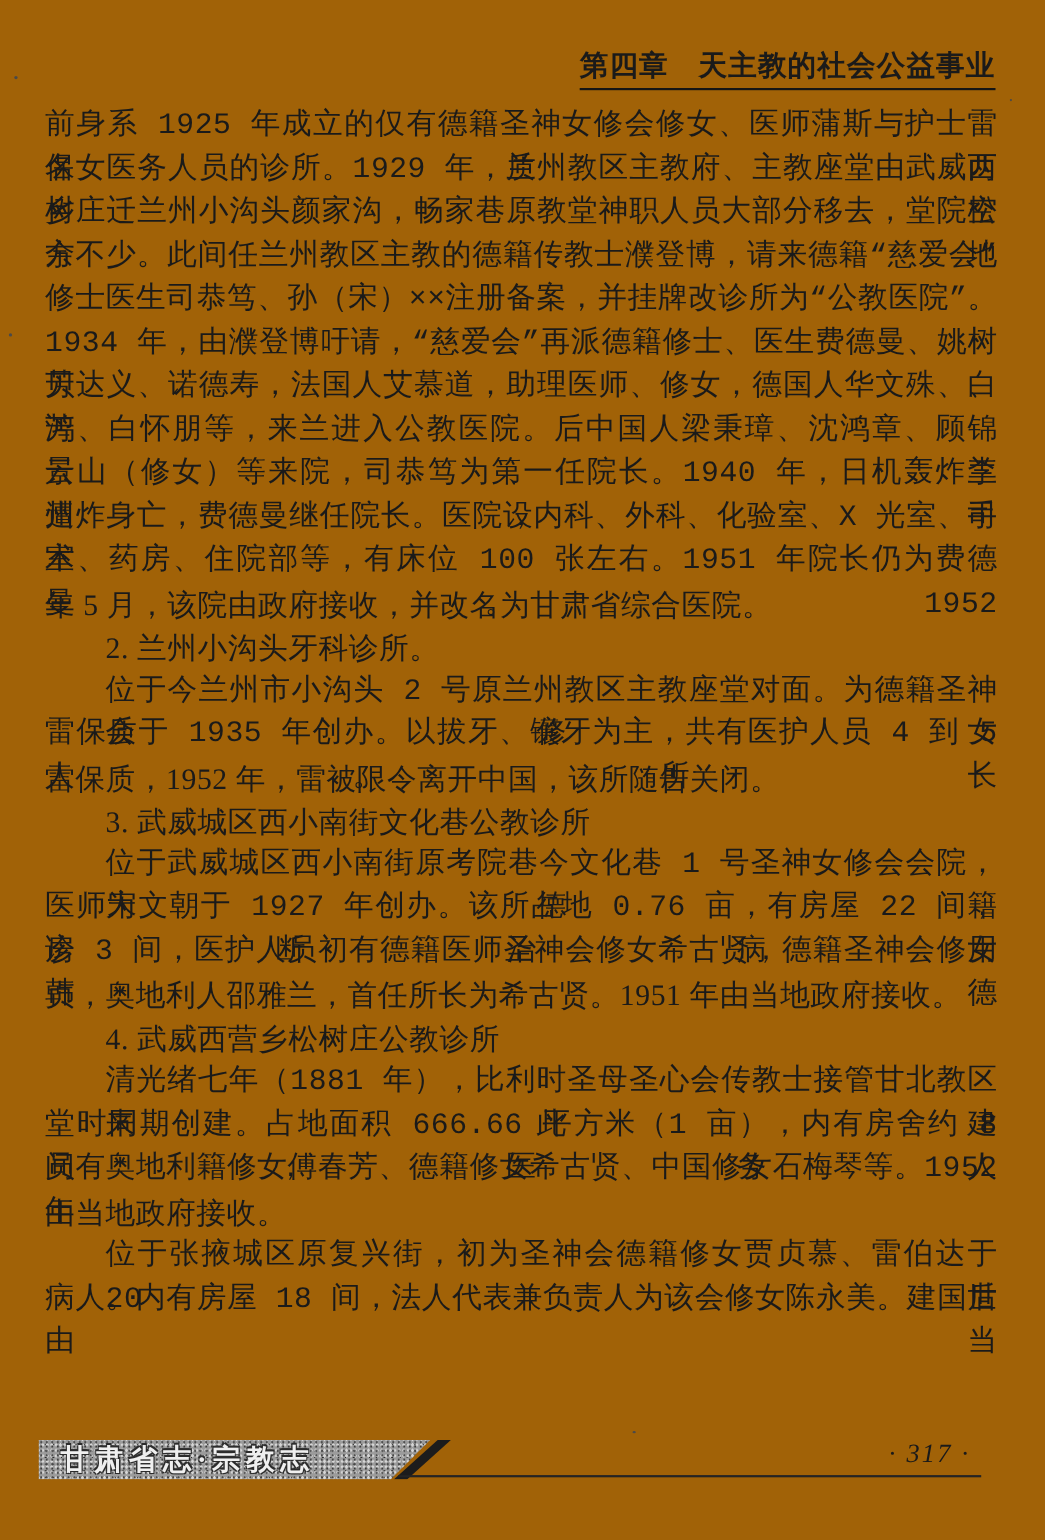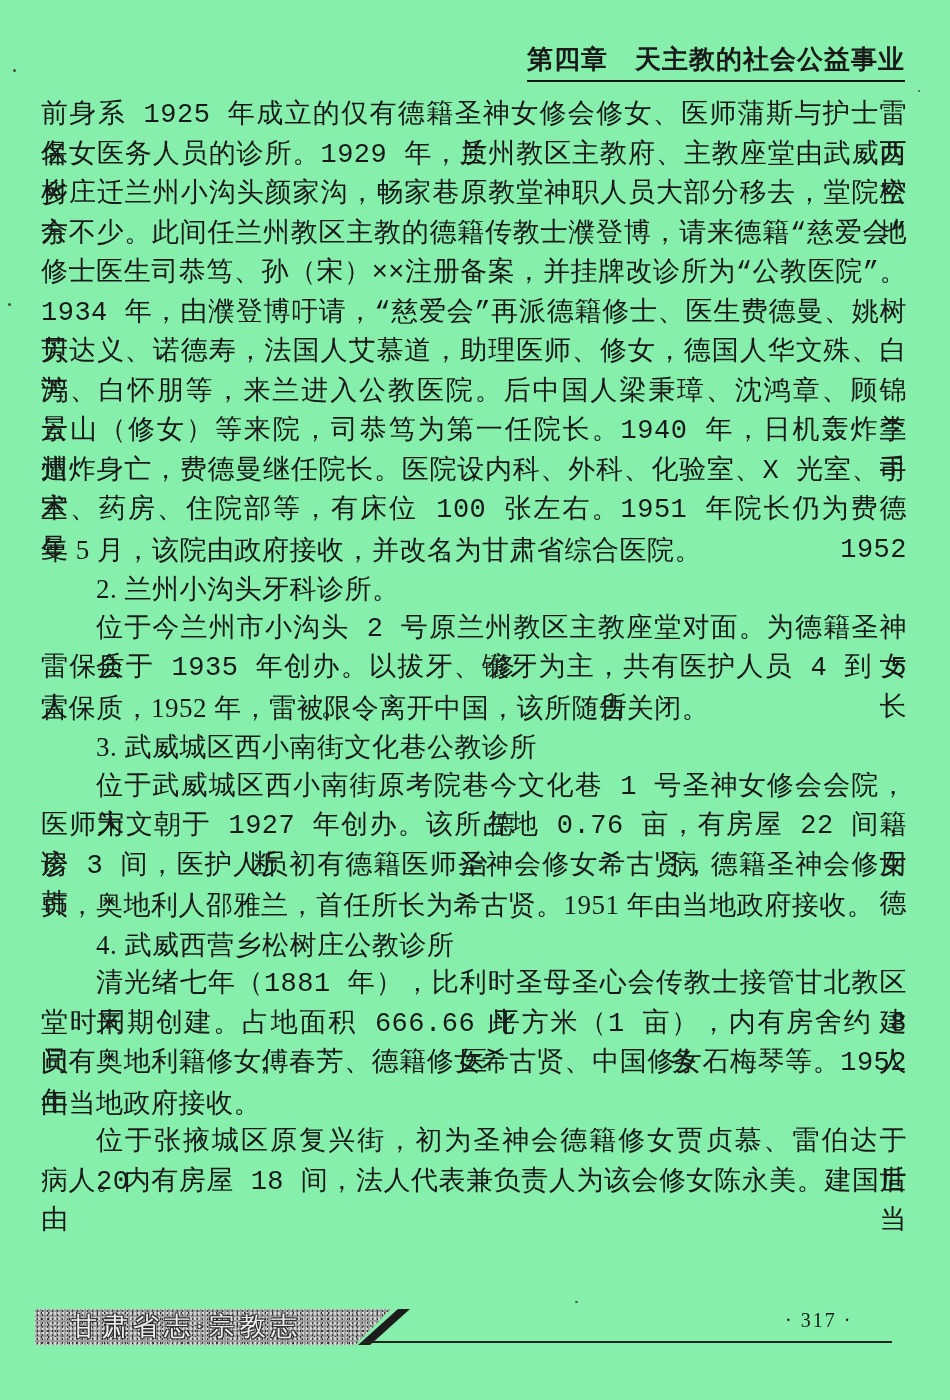--- a/index.html
+++ b/index.html
@@ -1,19 +1,19 @@
 <!DOCTYPE html>
 <html lang="zh"><head>
 <meta charset="utf-8">
 <style>
   html,body{margin:0;padding:0;}
   .page{
     position:relative;
     width:950px;height:1400px;
-    background:#86efac;
+    background:#a16207;
     overflow:hidden;
     font-family:"Liberation Serif","DejaVu Serif",serif;
     color:#1a1a1a;
   }
   
   .chapter-header{
     position:absolute;
     top:42px;right:45px;
     font-size:26px;font-weight:bold;
     letter-spacing:1px;
@@ -51,24 +51,24 @@
     background-image:
       radial-gradient(#3c3c3c 1px, transparent 1.2px),
       radial-gradient(#d6d6d6 1px, transparent 1.2px),
       radial-gradient(#2e2e2e 0.8px, transparent 1px);
     background-size:5px 4px,4px 5px,7px 6px;
     background-position:0 0,2px 2px,3px 1px;
     clip-path:polygon(0 0,100% 0,calc(100% - 36px) 100%,0 100%);
   }
   .footer-banner .banner-label{
     display:block;
-    padding-left:36px;
+    padding-left:20px;
     line-height:36px;
     font-size:26px;
-    font-weight:normal;
+    font-weight:bold;
     letter-spacing:5px;
     color:#efefef;
     text-shadow:1px 1px 0 #2c2c2c,-1px -1px 0 #2c2c2c,1px -1px 0 #2c2c2c,-1px 1px 0 #2c2c2c;
     white-space:nowrap;
   }
   .banner-tail{
     position:absolute;
     left:358px;top:1309px;
     width:52px;height:36px;
     background:#1c1c1c;
@@ -77,21 +77,23 @@
   .footer-rule{
     position:absolute;
     left:362px;top:1341px;
     width:530px;height:2px;
     background:#242424;
   }
   .page-number{
     position:absolute;
     left:785px;top:1309px;
     width:120px;
-    font-size:20px;
+    text-align:center;
+    font-size:24px;
+    font-style:italic;
     letter-spacing:2px;
     white-space:nowrap;
   }
   
   .speck{position:absolute;background:#4a4a4a;border-radius:50%;}
   .speck.s1{left:13px;top:69px;width:3px;height:3px;}
   .speck.s2{left:8px;top:303px;width:3px;height:3px;}
   .speck.s3{left:575px;top:1301px;width:3px;height:2px;}
   .speck.s4{left:918px;top:90px;width:2px;height:2px;}
 </style>

